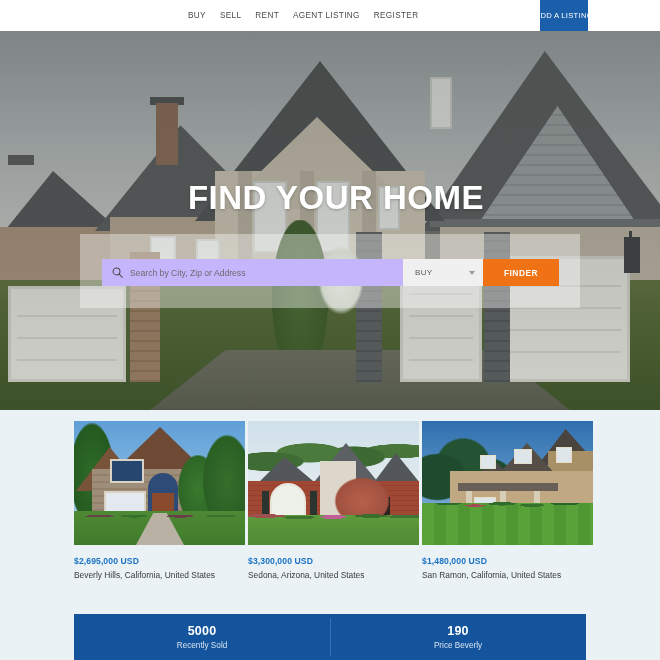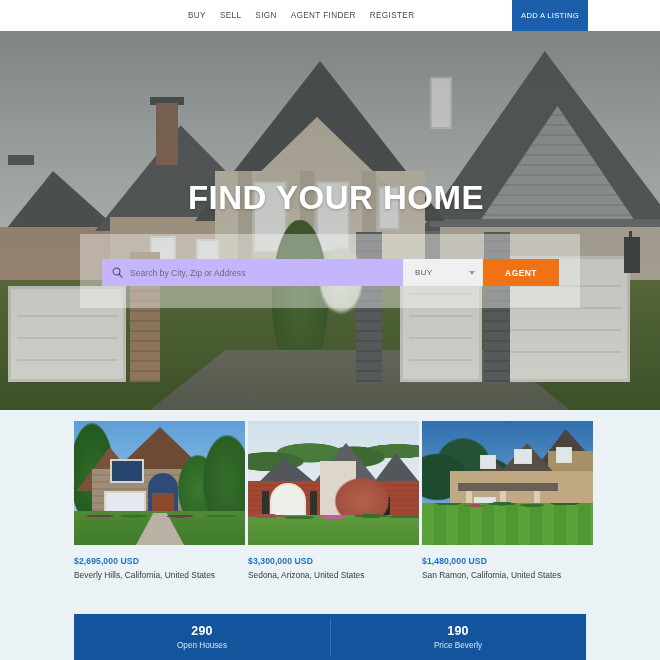--- a/index.html
+++ b/index.html
@@ -69,21 +69,21 @@
     white-space: nowrap;
   }
   .addlisting {
     display: flex;
     align-items: center;
     justify-content: center;
     background: #1b5faa;
     color: #ffffff;
     font-size: 7.6px;
     letter-spacing: 0.3px;
-    width: 76px;
+    width: 48px;
     white-space: nowrap;
   }
 
   
   .hero {
     position: relative;
     height: 379px;
     overflow: hidden;
     background: #6e6e68;
   }
@@ -438,22 +438,22 @@
 </head>
 <body>
 
 <div class="page">
 
   <div class="header">
 
     <div class="mainnav">
       <a href="#">BUY</a>
       <a href="#">SELL</a>
-      <a href="#">SIGN</a>
-      <a href="#">AGENT FINDER</a>
+      <a href="#">RENT</a>
+      <a href="#">AGENT LISTING</a>
       <a href="#">REGISTER</a>
     </div>
 
     <div class="header-right">
       <div class="addlisting">ADD A LISTING</div>
     </div>
   </div>
 
   <div class="hero">
 
@@ -525,21 +525,21 @@
           </svg>
         </span>
         <input class="search-input" type="text" placeholder="Search by City, Zip or Address" style="">
       </div>
 
       <div class="type-select">
         <span>BUY</span>
         <span class="caret"></span>
       </div>
 
-      <button class="search-btn">AGENT</button>
+      <button class="search-btn">FINDER</button>
     </div>
   </div>
 
   <div class="listings-section">
     <div class="cards">
 
       <div class="card">
         <div class="card-photo">
           <div class="ph-sky"></div>
           <div class="p1-tree"></div>
@@ -604,22 +604,22 @@
         </div>
         <div class="card-price">$1,480,000 USD</div>
         <div class="card-loc">San Ramon, California, United States</div>
       </div>
 
     </div>
   </div>
 
   <div class="stats">
     <div class="stat">
-      <div class="stat-value">290</div>
-      <div class="stat-label">Open Houses</div>
+      <div class="stat-value">5000</div>
+      <div class="stat-label">Recently Sold</div>
     </div>
     <div class="stat">
       <div class="stat-value">190</div>
       <div class="stat-label">Price Beverly</div>
     </div>
   </div>
 
 </div>
 
 </body></html>

